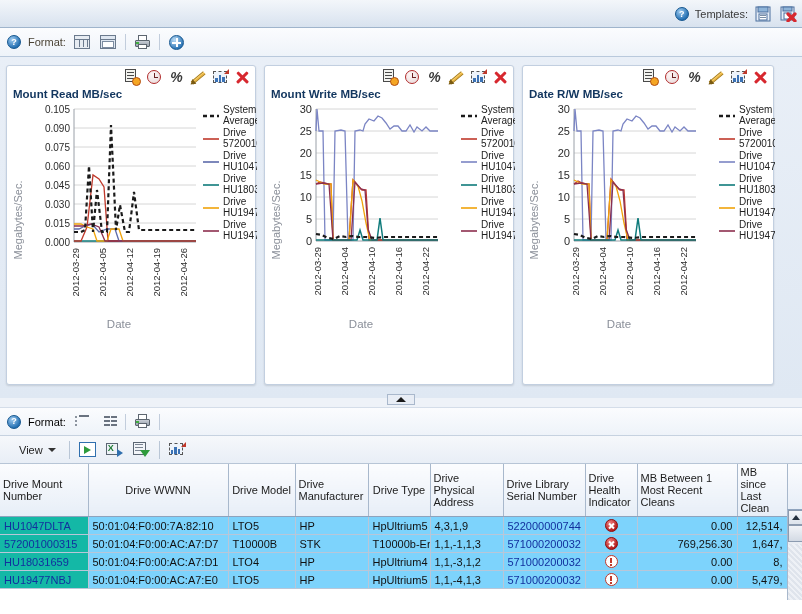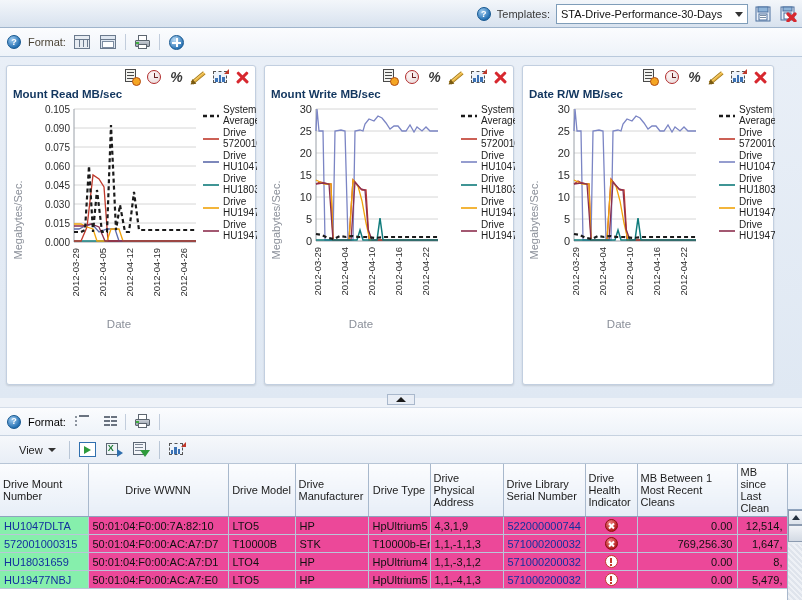--- a/index.html
+++ b/index.html
@@ -407,22 +407,22 @@
   table.grid th.ctr { text-align: center; }
   table.grid td {
     border-right: 1px solid #b9c6d8;
     border-bottom: 1px solid #b9c6d8;
     padding: 1px 4px;
     height: 18px;
     white-space: nowrap;
     overflow: hidden;
     color: #111;
   }
-  tr.sel td { background: #ec4899; }
-  tr.sel td.first { background: #86efac; }
+  tr.sel td { background: #7dd3fc; }
+  tr.sel td.first { background: #14b8a6; }
   td.link { color: #1a3fcc; }
   tr.sel td.link { color: #12309e; }
   td.num { text-align: right; }
   td.cen { text-align: center; }
 
   .sev-crit {
     display: inline-block; width: 13px; height: 13px; border-radius: 50%;
     background: radial-gradient(circle at 35% 28%, #f08080, #b01717 78%);
     border: 1px solid #8e1010;
     position: relative;
@@ -482,24 +482,20 @@
     border-left: 1px solid #a8b8cc;
   }
 </style>
 </head>
 <body>
 
 <div id="titlebar">
   <div id="titlebar-right">
     <div class="help-icon">?</div>
     <span class="tpl-label">Templates:</span>
-    <div id="template-select">
-      <span>STA-Drive-Performance-30-Days</span>
-      <span class="caret"></span>
-    </div>
     <div class="icon-btn">
       <svg width="17" height="16" viewBox="0 0 17 16">
         <rect x="1" y="1" width="14" height="14" fill="#e6edf6" stroke="#4a6f9e"></rect>
         <rect x="3" y="1" width="10" height="5" fill="#8fb4d8" stroke="#4a6f9e"></rect>
         <rect x="4" y="8" width="8" height="6" fill="#fff" stroke="#4a6f9e"></rect>
         <rect x="5" y="9" width="6" height="1" fill="#7b8ea5"></rect>
         <rect x="5" y="11" width="6" height="1" fill="#7b8ea5"></rect>
       </svg>
     </div>
     <div class="icon-btn">

